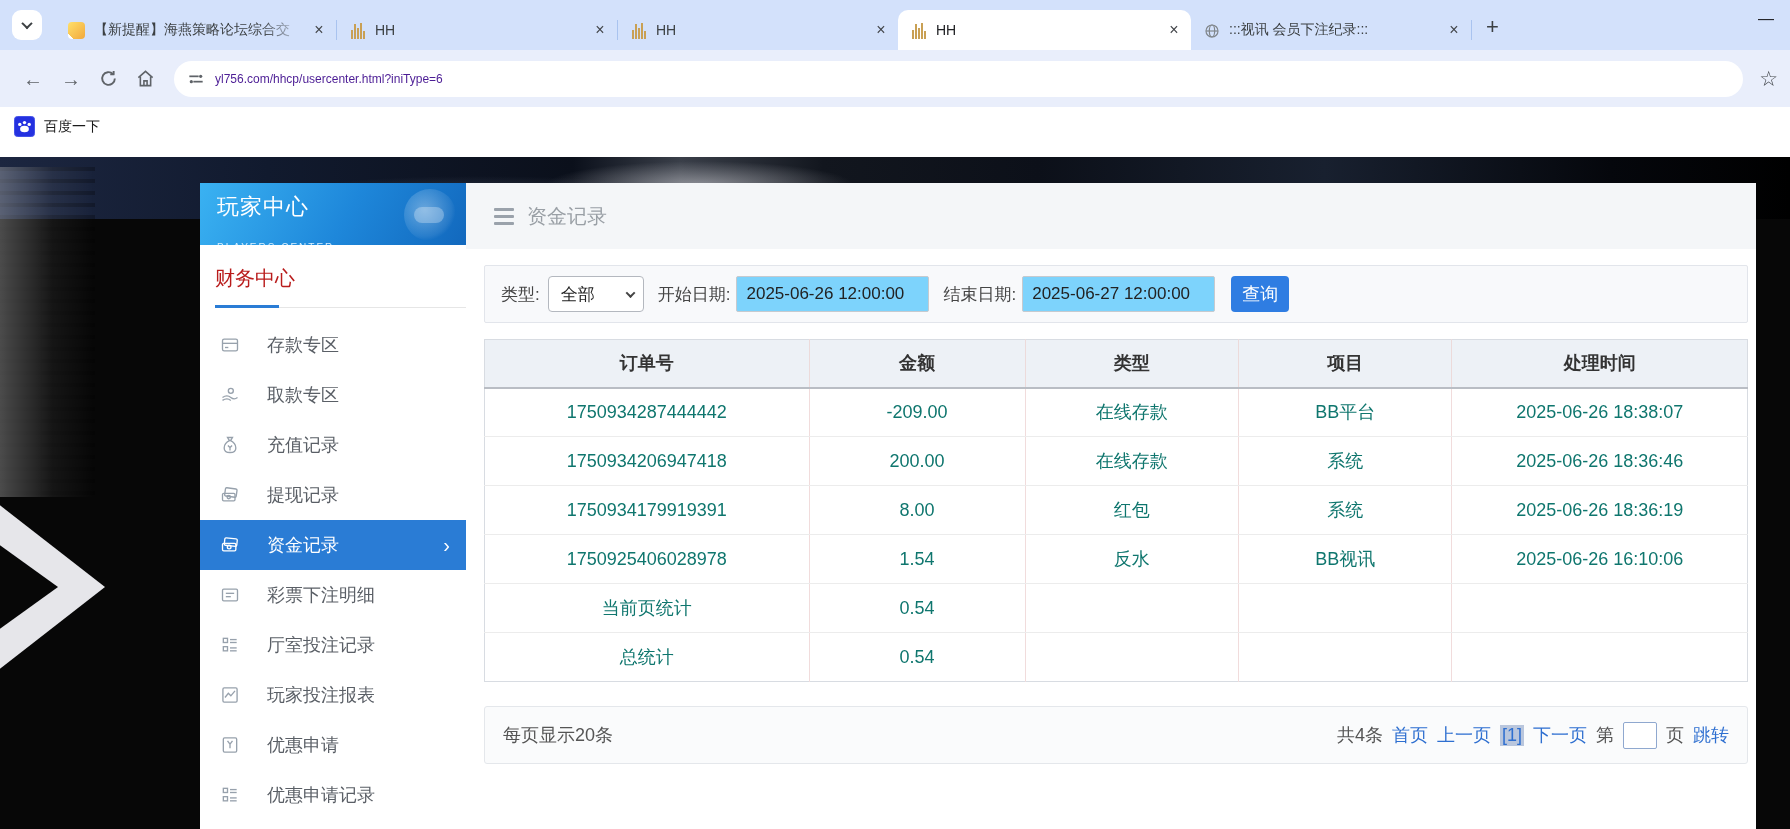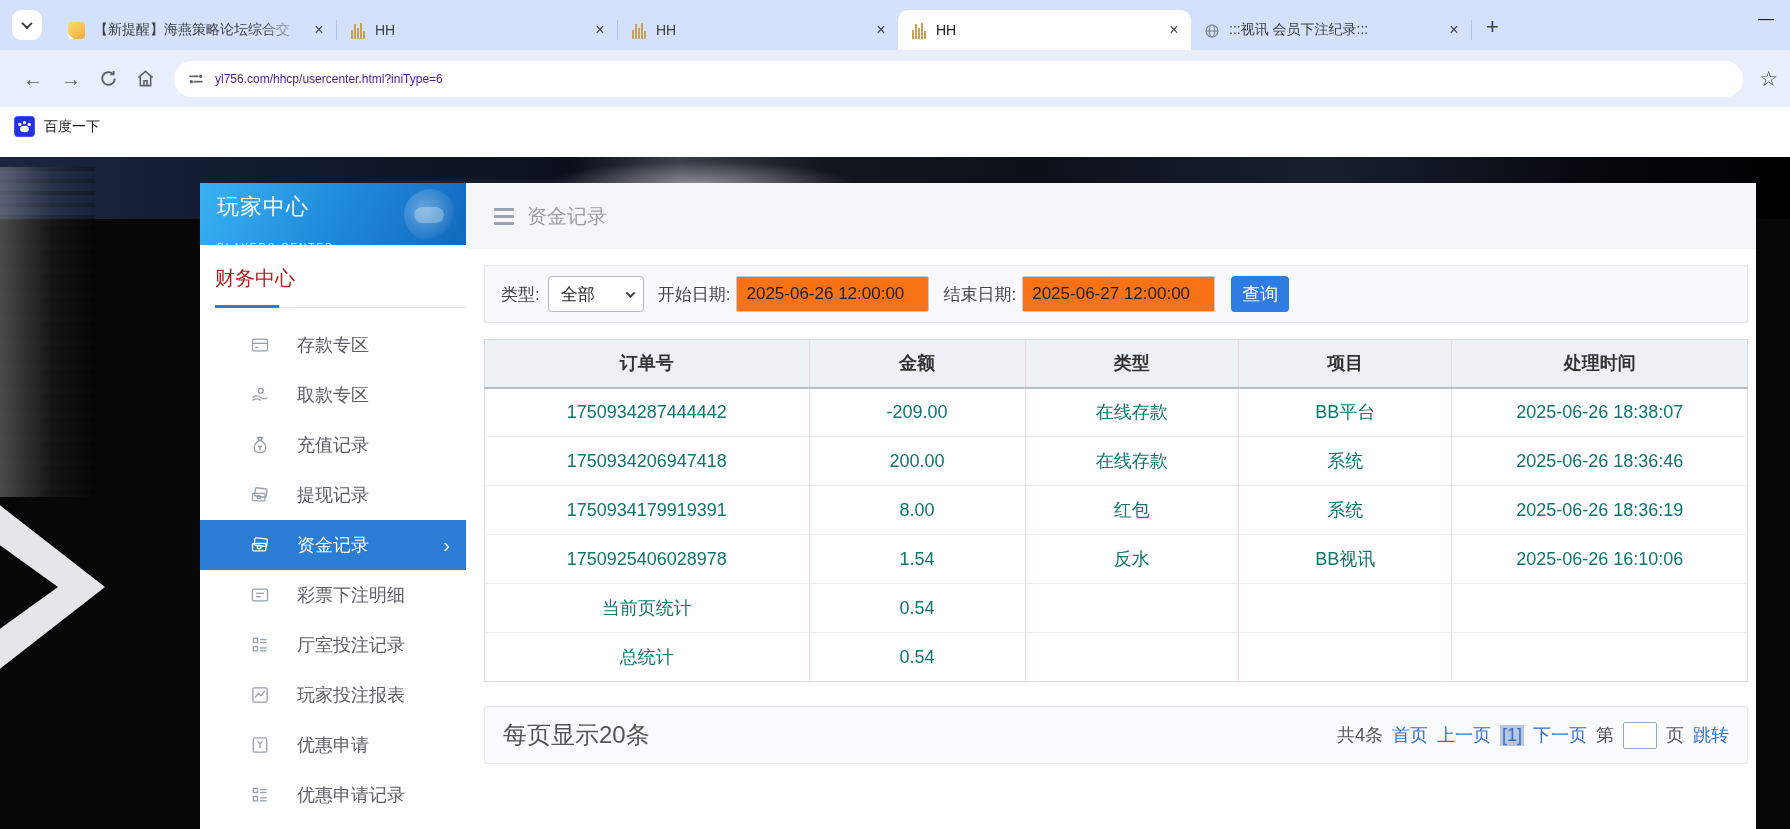--- a/index.html
+++ b/index.html
@@ -66,21 +66,21 @@
   .sb-header .pad-decor { position:absolute; right:10px; top:6px; width:52px; height:52px; border-radius:50%;
     background:radial-gradient(circle at 40% 40%, rgba(255,255,255,.35), rgba(255,255,255,.08) 60%, transparent 70%); }
   .sb-header .pad-decor::after { content:""; position:absolute; left:10px; top:18px; width:30px; height:16px;
     border-radius:8px; background:rgba(255,255,255,.28); }
   .sb-section { padding:20px 0 0 15px; }
   .sb-section .txt { font-size:20px; color:#b91c1c; }
   .sb-underline { position:relative; height:3px; margin-top:13px; }
   .sb-underline .grey { position:absolute; left:0; right:0; bottom:0; height:1px; background:#e6e6e6; }
   .sb-underline .blue { position:absolute; left:0; bottom:0; width:64px; height:3px; }
   .sb-menu { margin-top:12px; }
-  .sb-item { height:50px; display:flex; align-items:center; padding-left:50px; gap:27px;
+  .sb-item { height:50px; display:flex; align-items:center; padding-left:20px; gap:27px;
     font-size:18px; color:#5a5f66; cursor:pointer; position:relative; }
   .sb-item .ico { width:20px; height:20px; flex:none; display:flex; align-items:center; justify-content:center; }
   .sb-item .ico svg { stroke:#97a1ac; fill:none; stroke-width:1.6; }
   .sb-item.active { color:#fff; }
   .sb-item.active .ico svg { stroke:#fff; }
   .sb-item .chev { display:none; position:absolute; right:16px; font-size:20px; color:#fff; }
   .sb-item.active .chev { display:block; }
 
   .main { flex:1; background:#fff; min-width:0; }
   .main-header { height:66px; background:#f4f6f8; display:flex; align-items:center; gap:13px; padding-left:28px; }
@@ -89,38 +89,38 @@
   .page-title { font-size:20px; color:#9aa0a6; }
 
   .filter-box { margin:16px 8px 0 18px; height:58px; border:1px solid #e2e5eb; background:#f8f9fb;
     border-radius:2px; display:flex; align-items:center; padding:0 16px; }
   .f-label { font-size:17px; color:#454545; }
   .f-select { width:96px; height:36px; border:1px solid #b4b8bf; border-radius:4px; background:#fff;
     margin-left:8px; display:flex; align-items:center; justify-content:space-between; padding:0 9px 0 12px;
     font-size:17px; color:#222; cursor:pointer; }
   .f-select .vchev { width:7px; height:7px; border-right:2px solid #444; border-bottom:2px solid #444;
     transform:rotate(45deg) translate(-1px,-1px); }
-  .f-input { width:193px; height:36px; border:1px solid #c6cacf; border-radius:2px; background:#f97316;
+  .f-input { width:193px; height:36px; border:1px solid #c6cacf; border-radius:2px; background:#7dd3fc;
     font-size:17px; color:#222; padding:2px 9px; margin-left:6px; font-family:inherit; }
   .f-label.gap { margin-left:14px; }
   .query-btn { width:58px; height:36px; margin-left:16px; background:#2f7de2; color:#fff; border:none;
     border-radius:4px; font-size:18px; cursor:pointer; font-family:inherit; }
 
   table.records { width:calc(100% - 26px); margin:16px 8px 0 18px; border-collapse:collapse; table-layout:fixed;
     border:1px solid #d8dce2; }
   table.records th { background:#edf1f6; height:48px; font-size:18px; color:#333; font-weight:bold;
     border-right:1px solid #ecdada; border-bottom:2px solid #b9bdc4; }
   table.records th:last-child, table.records td:last-child { border-right:none; }
   table.records td { height:49px; text-align:center; font-size:18px; color:#0f766e;
     border-right:1px solid #f1dcdc; border-bottom:1px solid #ececec; }
   table.records tr:last-child td { border-bottom:none; }
 
   .pagi { margin:24px 8px 0 18px; height:58px; background:#fafbfc; border:1px solid #e4e7eb; border-radius:3px;
     display:flex; align-items:center; justify-content:space-between; padding:0 18px; }
-  .pagi .left { font-size:24px; color:#555; }
+  .pagi .left { font-size:18px; color:#555; }
   .pagi .right { display:flex; align-items:center; gap:9px; font-size:18px; color:#555;margin-left:28px; }
   .pagi a { color:#2e6fd0; text-decoration:none; cursor:pointer; }
   .pagi .cur { color:#2e6fd0; background:#b9c6dd; padding:0 2px; }
   .jump-input { width:34px; height:27px; border:1px solid #8fa8cf; border-radius:2px; background:#fff;
     font-size:16px; text-align:center; font-family:inherit; }
 </style>
 </head>
 <body>
 
 <div class="tabstrip">

